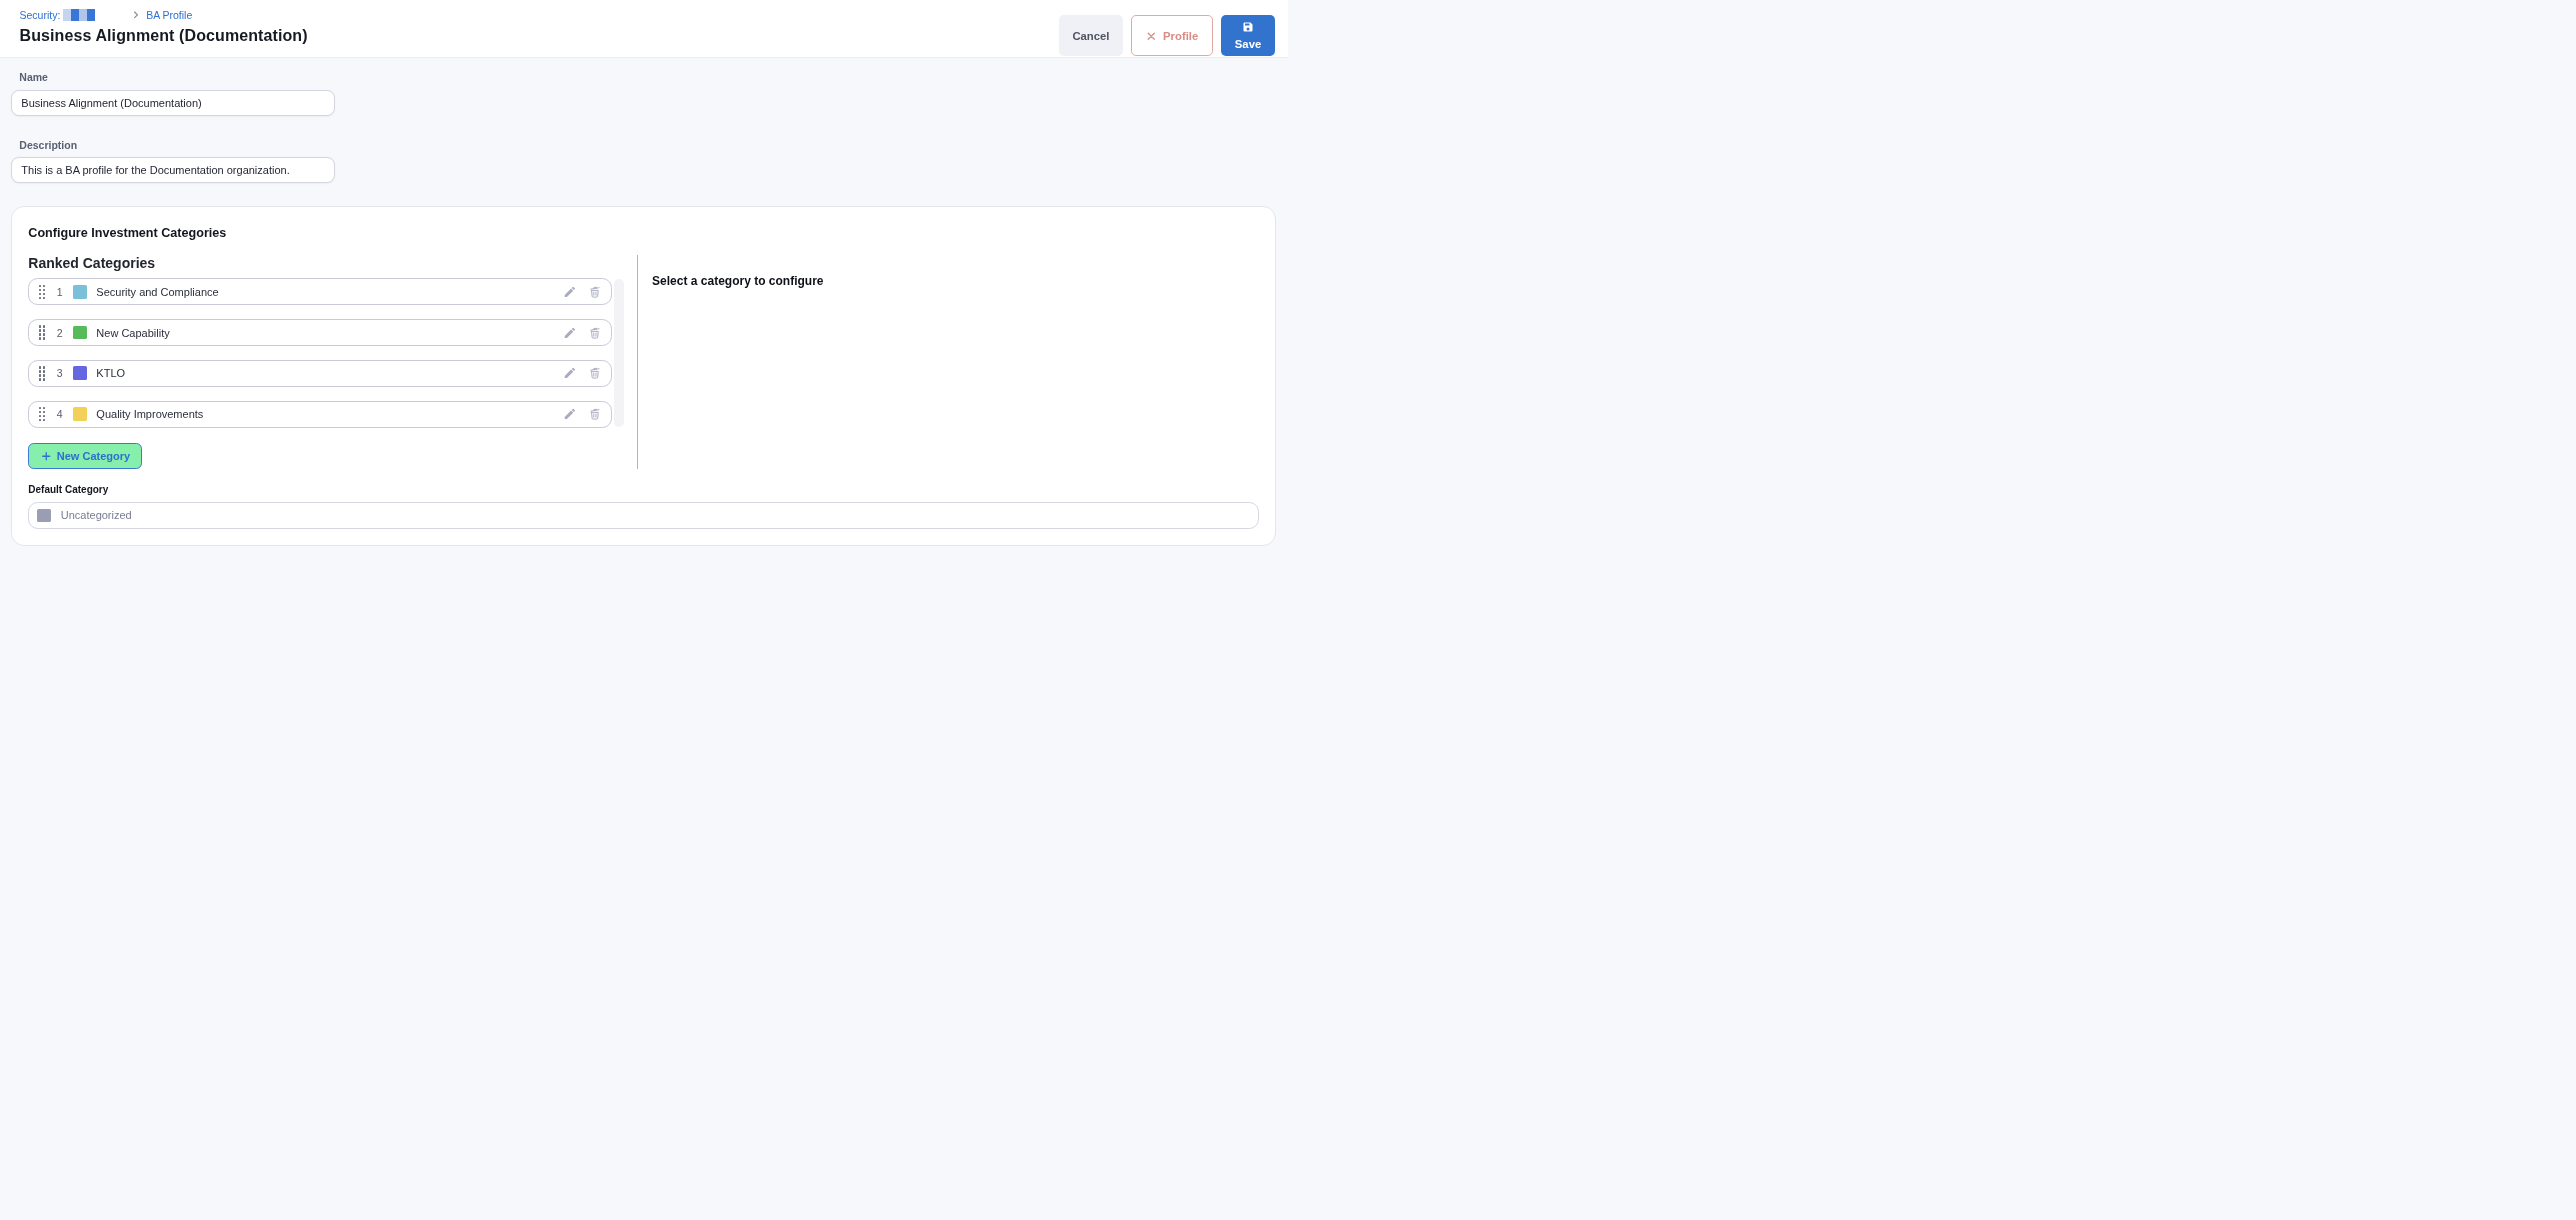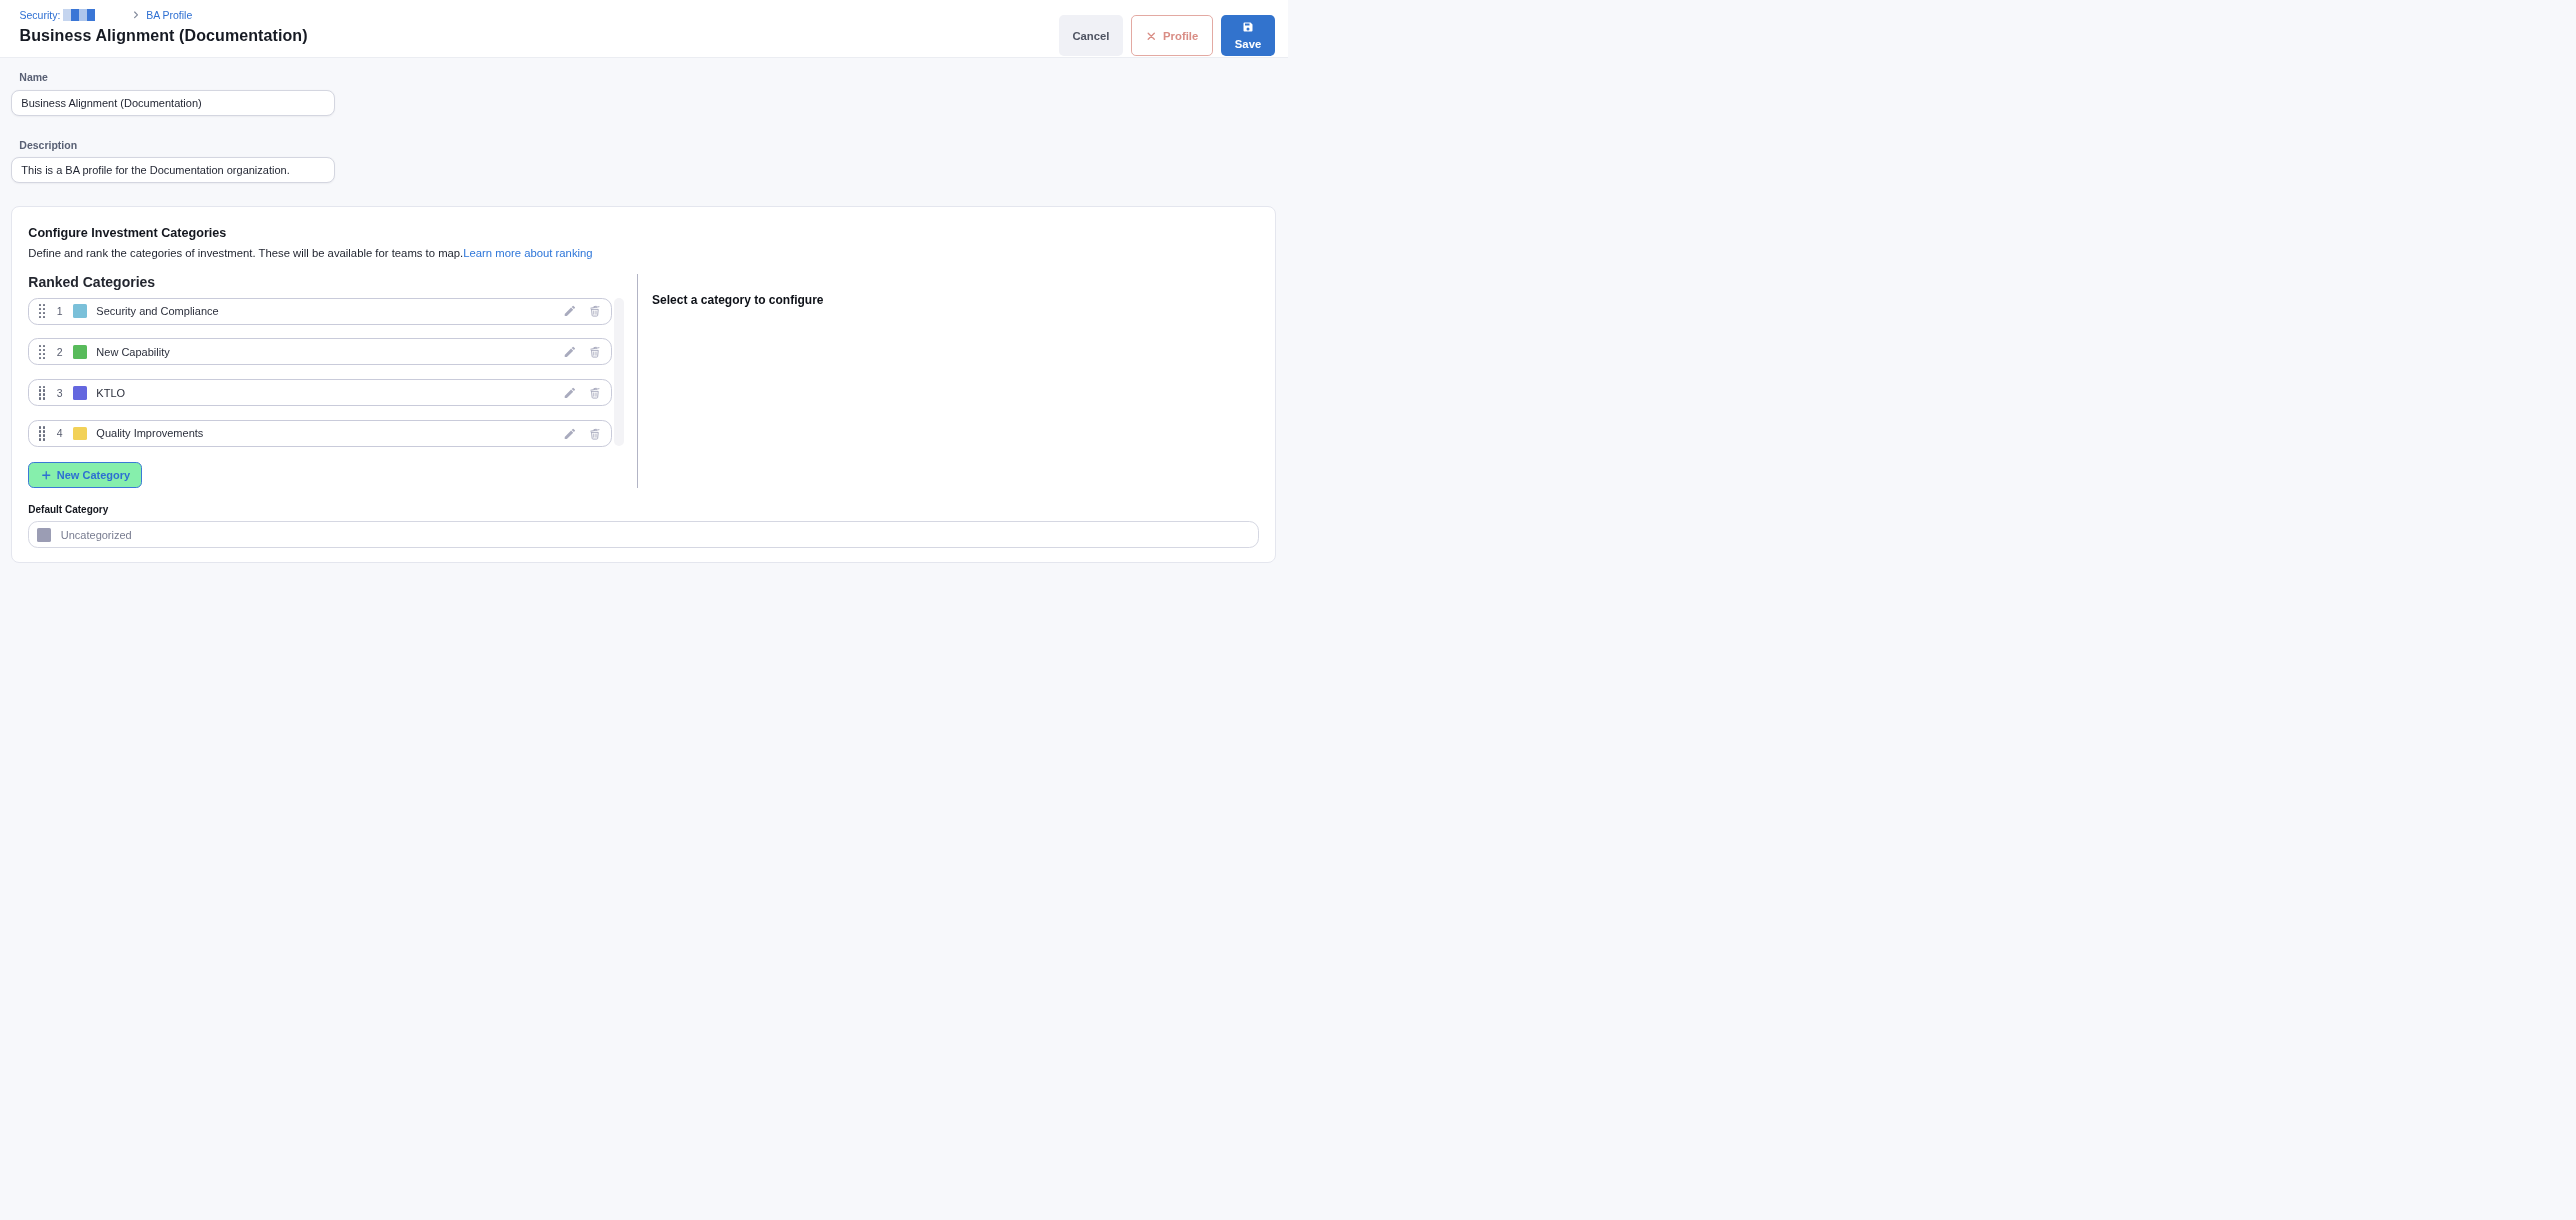--- a/index.html
+++ b/index.html
@@ -45,21 +45,21 @@
     border:0.8px solid #d4d6e0; border-radius:8px;
     font-size:11px; color:#1f2330; padding:0 9px;
     font-family:inherit; box-shadow:0 0.8px 1.6px rgba(40,44,63,.05);
   }
   .field-block { margin-bottom:23px; }
   
   .card {
     margin-top:16px;
     background:#ffffff;
     border:0.8px solid #e4e6ee;
-    border-radius:8px;
+    border-radius:13px;
     padding:18.6px 16px 13.8px 16px;
     min-height:340px;
   }
   .card-title { font-size:12.6px; font-weight:bold; color:#14171f; margin-bottom:7.3px; }
   .card-subtitle { font-size:11.3px; color:#1e222d; }
   .card-subtitle a { color:#2e76d9; text-decoration:none; cursor:pointer; }
   .columns { display:flex; margin-top:15.4px; }
   .col-left { width:596px; flex:none; }
   .col-right { flex:1; border-left:0.8px solid #b2b4c5; margin-left:13px; padding:18.6px 0 32px 13.8px; }
   .empty-state { font-size:12px; font-weight:bold; color:#0e1118; }
@@ -152,23 +152,20 @@
     <input class="text-input" type="text" value="Business Alignment (Documentation)" style="">
   </div>
 
   <div class="field-block">
     <div class="field-label">Description</div>
     <input class="text-input" type="text" value="This is a BA profile for the Documentation organization." style="">
   </div>
 
   <div class="card">
     <div class="card-title">Configure Investment Categories</div>
-    <div class="card-subtitle">
-      <span>Define and rank the categories of investment. These will be available for teams to map.</span><a>Learn more about ranking</a>
-    </div>
 
     <div class="columns">
 
       <div class="col-left">
         <div class="list-label">Ranked Categories</div>
 
         <div class="list-wrap">
           <div class="scroll-track"></div>
           <div class="cat-list">
 

